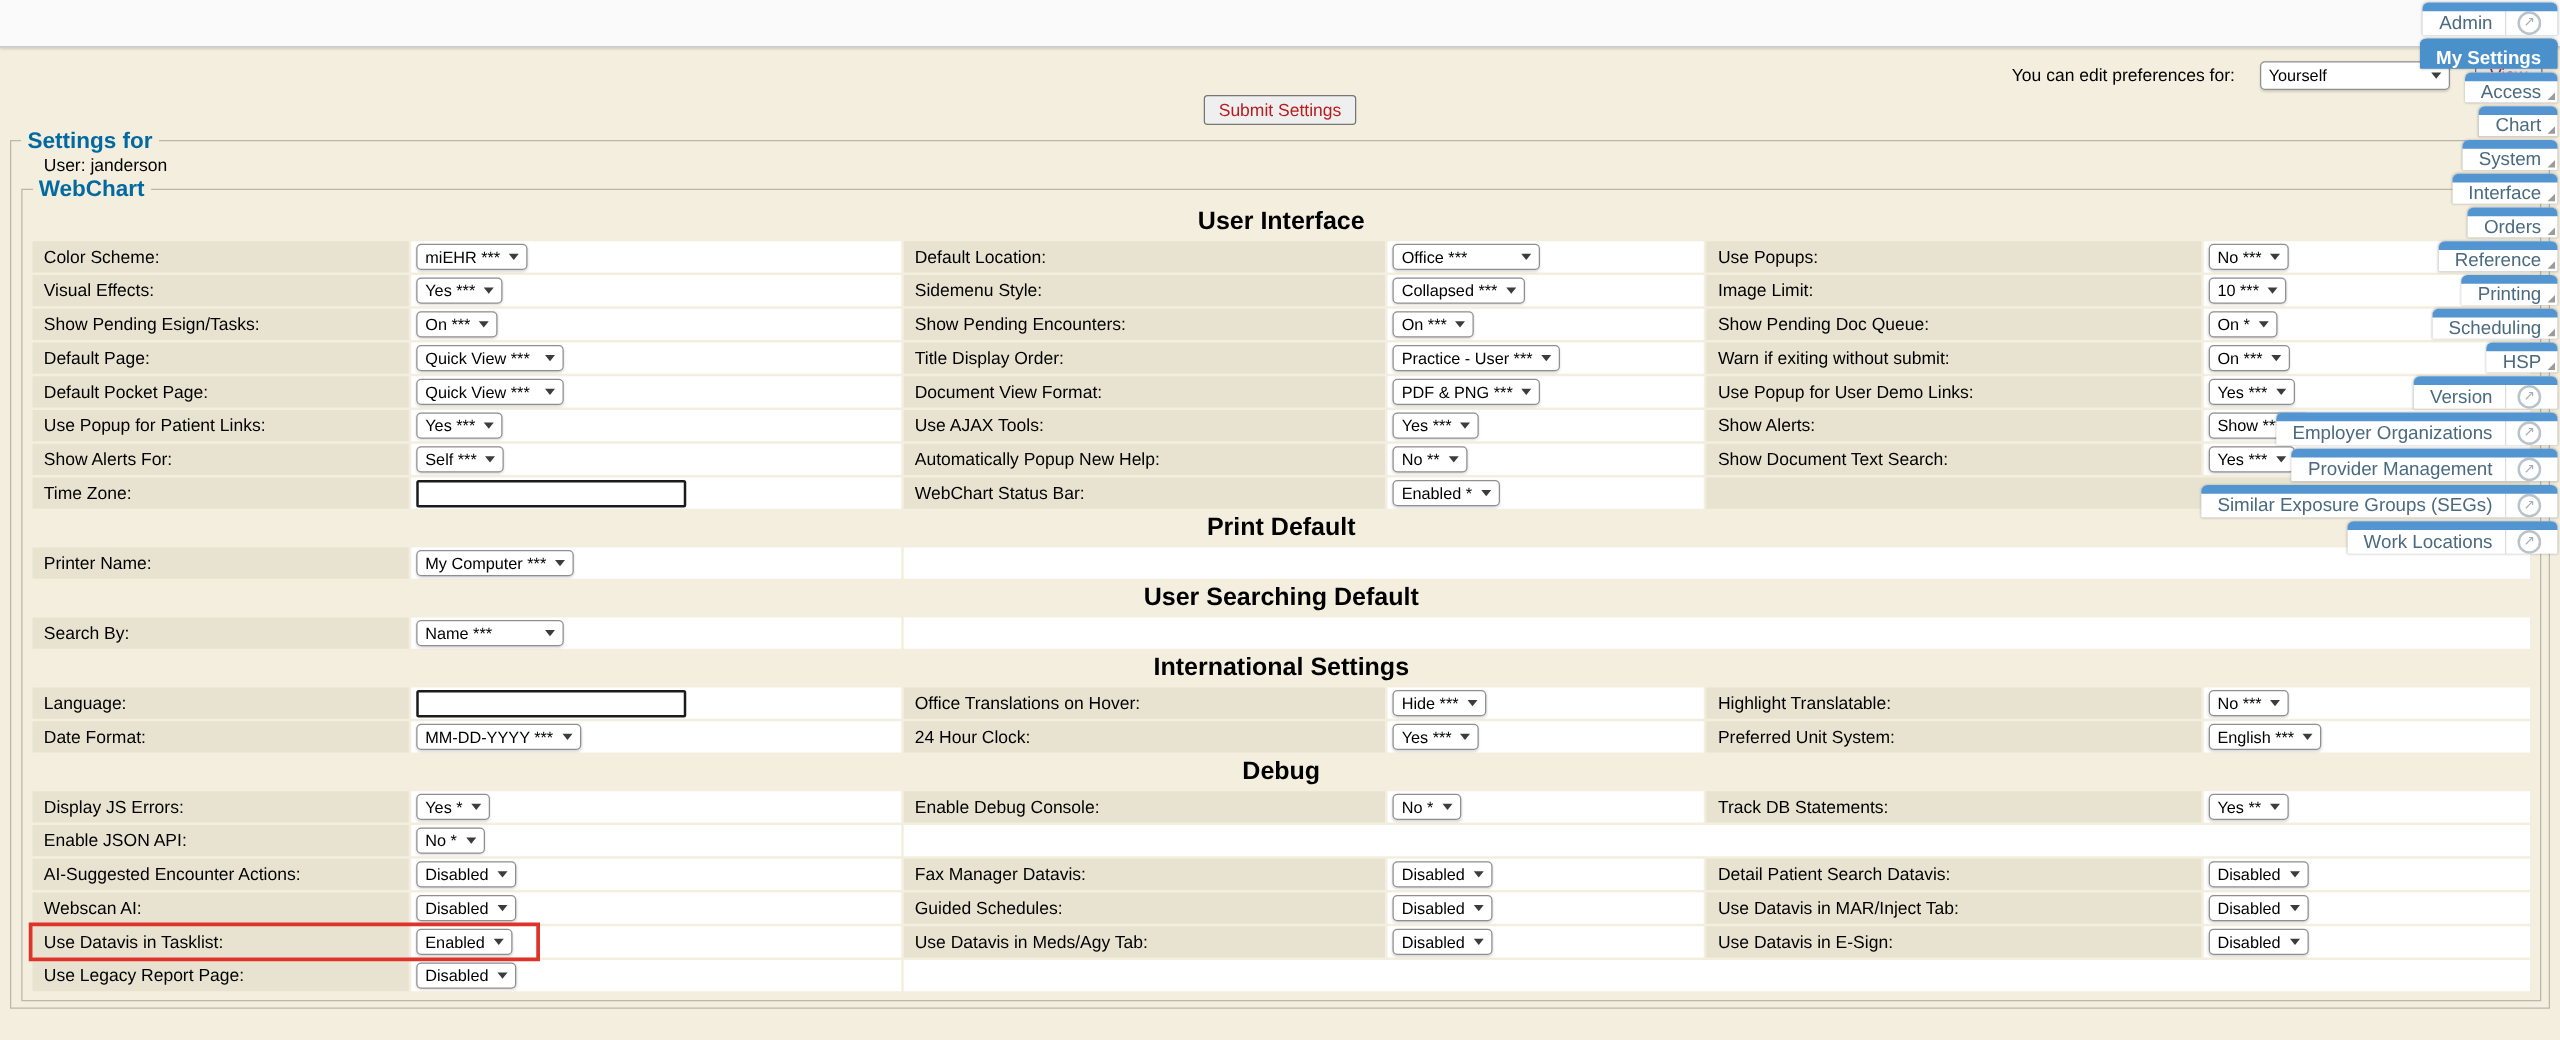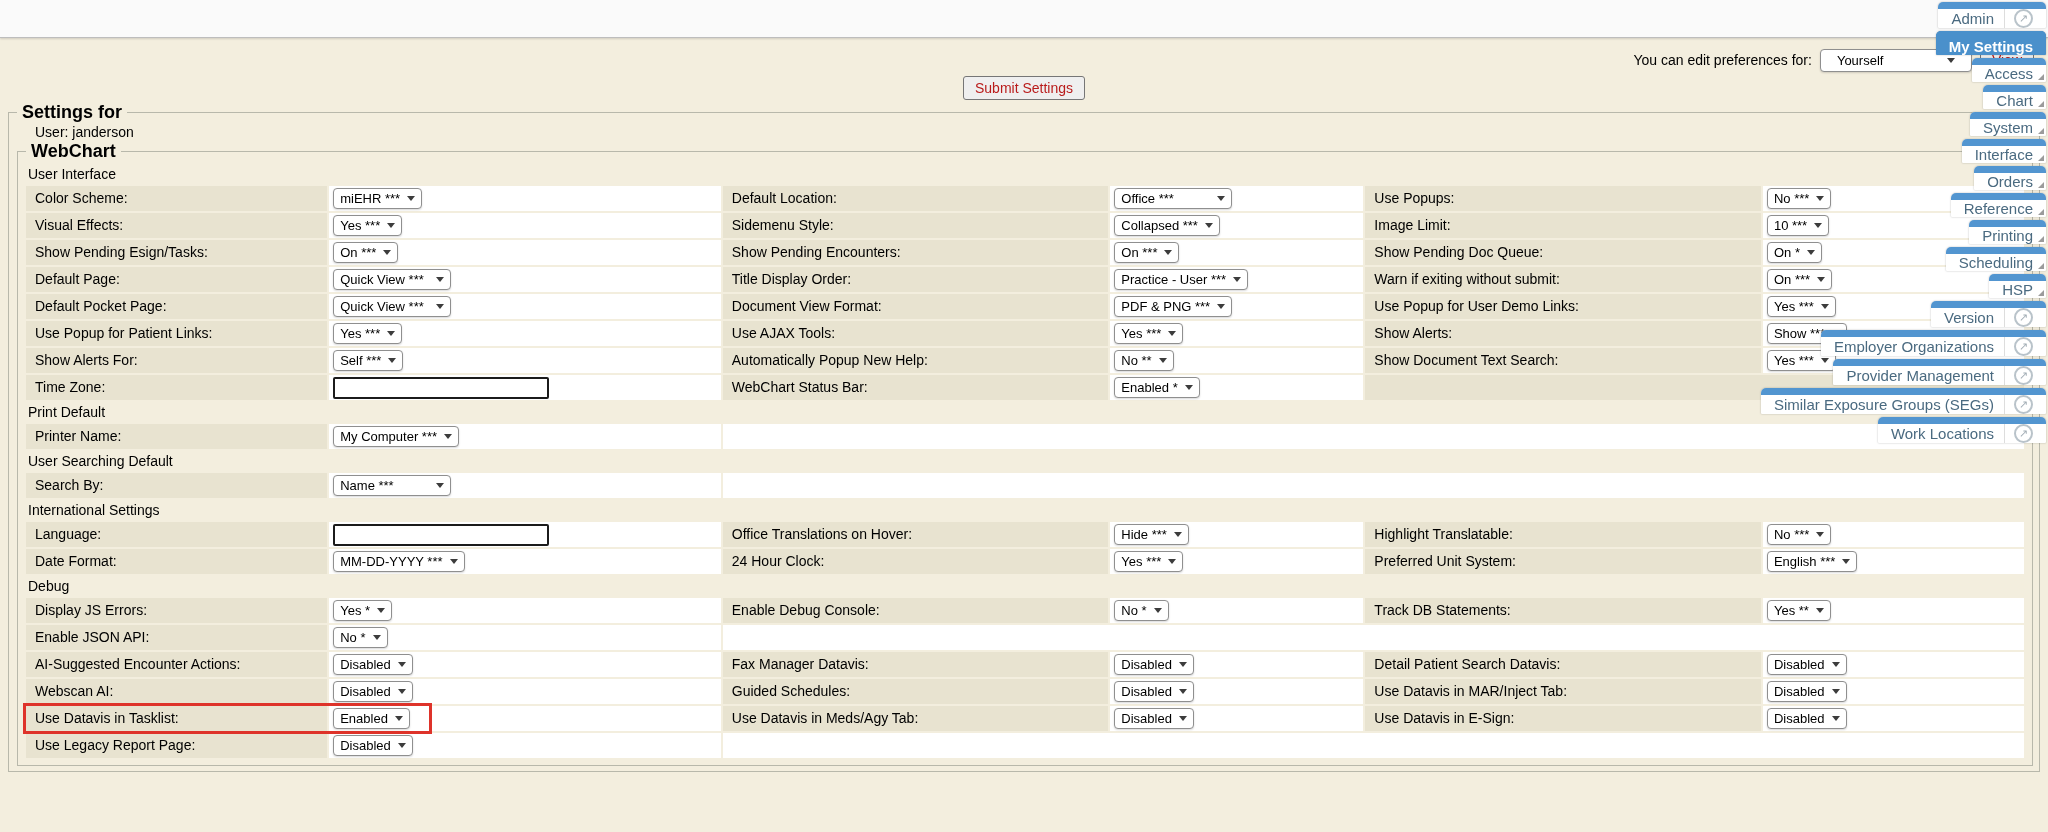--- a/index.html
+++ b/index.html
@@ -19,50 +19,50 @@
   .tab.active::before { background:#4a90cb; }
   .tab.menu::after { content:''; position:absolute; right:2px; bottom:2px;
                      border-left:6px solid transparent; border-bottom:6px solid #9b9b9b; }
   .ext-wrap { display:inline-flex; margin-left:10px; padding-left:9px;
               border-left:1px solid #ddd; align-items:center; }
   .ext-circle { width:19px; height:19px; border:2px solid #b9c3ca; border-radius:50%;
                 color:#a3aeb6; font-size:11px; line-height:1; display:flex;
                 align-items:center; justify-content:center; }
 
   
-  .prefs-row { display:flex; justify-content:flex-end; align-items:center; gap:8px;
+  .prefs-row { display:flex; justify-content:flex-end; align-items:center; gap:20px;
                padding:10px 14px 0 0; font-size:14px; }
   .submit-row { text-align:center; margin-top:4px; }
   .btn { background:#efefef; border:1px solid #767676; border-radius:3px; font-size:14px;
          padding:3px 11px; font-family:inherit; cursor:pointer; color:#b91c1c; }
 
   
   .sel { display:inline-flex; align-items:center; background:#fff; border:1px solid #8f8f8f;
          border-radius:4px; padding:2px 6px; font-size:13px; box-shadow:0 1px 2px rgba(0,0,0,.15);
          cursor:pointer; white-space:nowrap; vertical-align:middle; }
   .sel-arrow { width:0; height:0; border-left:4px solid transparent; border-right:4px solid transparent;
                border-top:5px solid #3c3c3c; margin-left:7px; flex:none; }
   .sel.wide { min-width:118px; justify-content:space-between; }
-  .sel.yourself { width:152px; justify-content:space-between; padding:3px 16px; }
+  .sel.yourself { width:152px; justify-content:space-between; padding:3px 6px; }
 
   
   fieldset { border:1px solid #b8b8ab; margin:2px 8px 0 8px; padding:0 6px 5px 6px; }
-  legend { color:#000000; font-weight:bold; font-size:18px; padding:0 5px; margin-left:2px; }
+  legend { color:#0369a1; font-weight:bold; font-size:18px; padding:0 5px; margin-left:2px; }
   .user-line { font-size:14px; padding:1px 0 1px 20px; }
   fieldset.inner { margin:0 0 0 2px; }
 
   
   table.settings { width:100%; border-collapse:separate; border-spacing:2px;
                    table-layout:fixed; margin-top:0; }
   td { overflow:visible; vertical-align:middle; }
   td.lbl { background:#e8e3d0; font-size:14px; padding:4px 9px; line-height:17px; }
   td.ctl { background:#fff; padding:1px 4px; }
   td.fill-beige { background:#e8e3d0; }
   td.fill-white { background:#fff; }
-  td.sec-title { font-weight:normal; font-size:14px; padding:2px;
+  td.sec-title { text-align:center; font-weight:bold; font-size:20px; padding:2px;
                  background:transparent; }
   td.hl { position:relative; }
   .hl-box { position:absolute; left:-3px; top:-3px; bottom:-3px; width:calc(100% + 108px);
             border:3px solid #de332a; pointer-events:none; z-index:3; }
   input.txt { width:216px; height:22px; border:2px solid #1b1b1b; border-radius:2px;
               background:#fff; font-family:inherit; font-size:13px; padding:0 4px; }
 </style>
 </head>
 <body>
 

